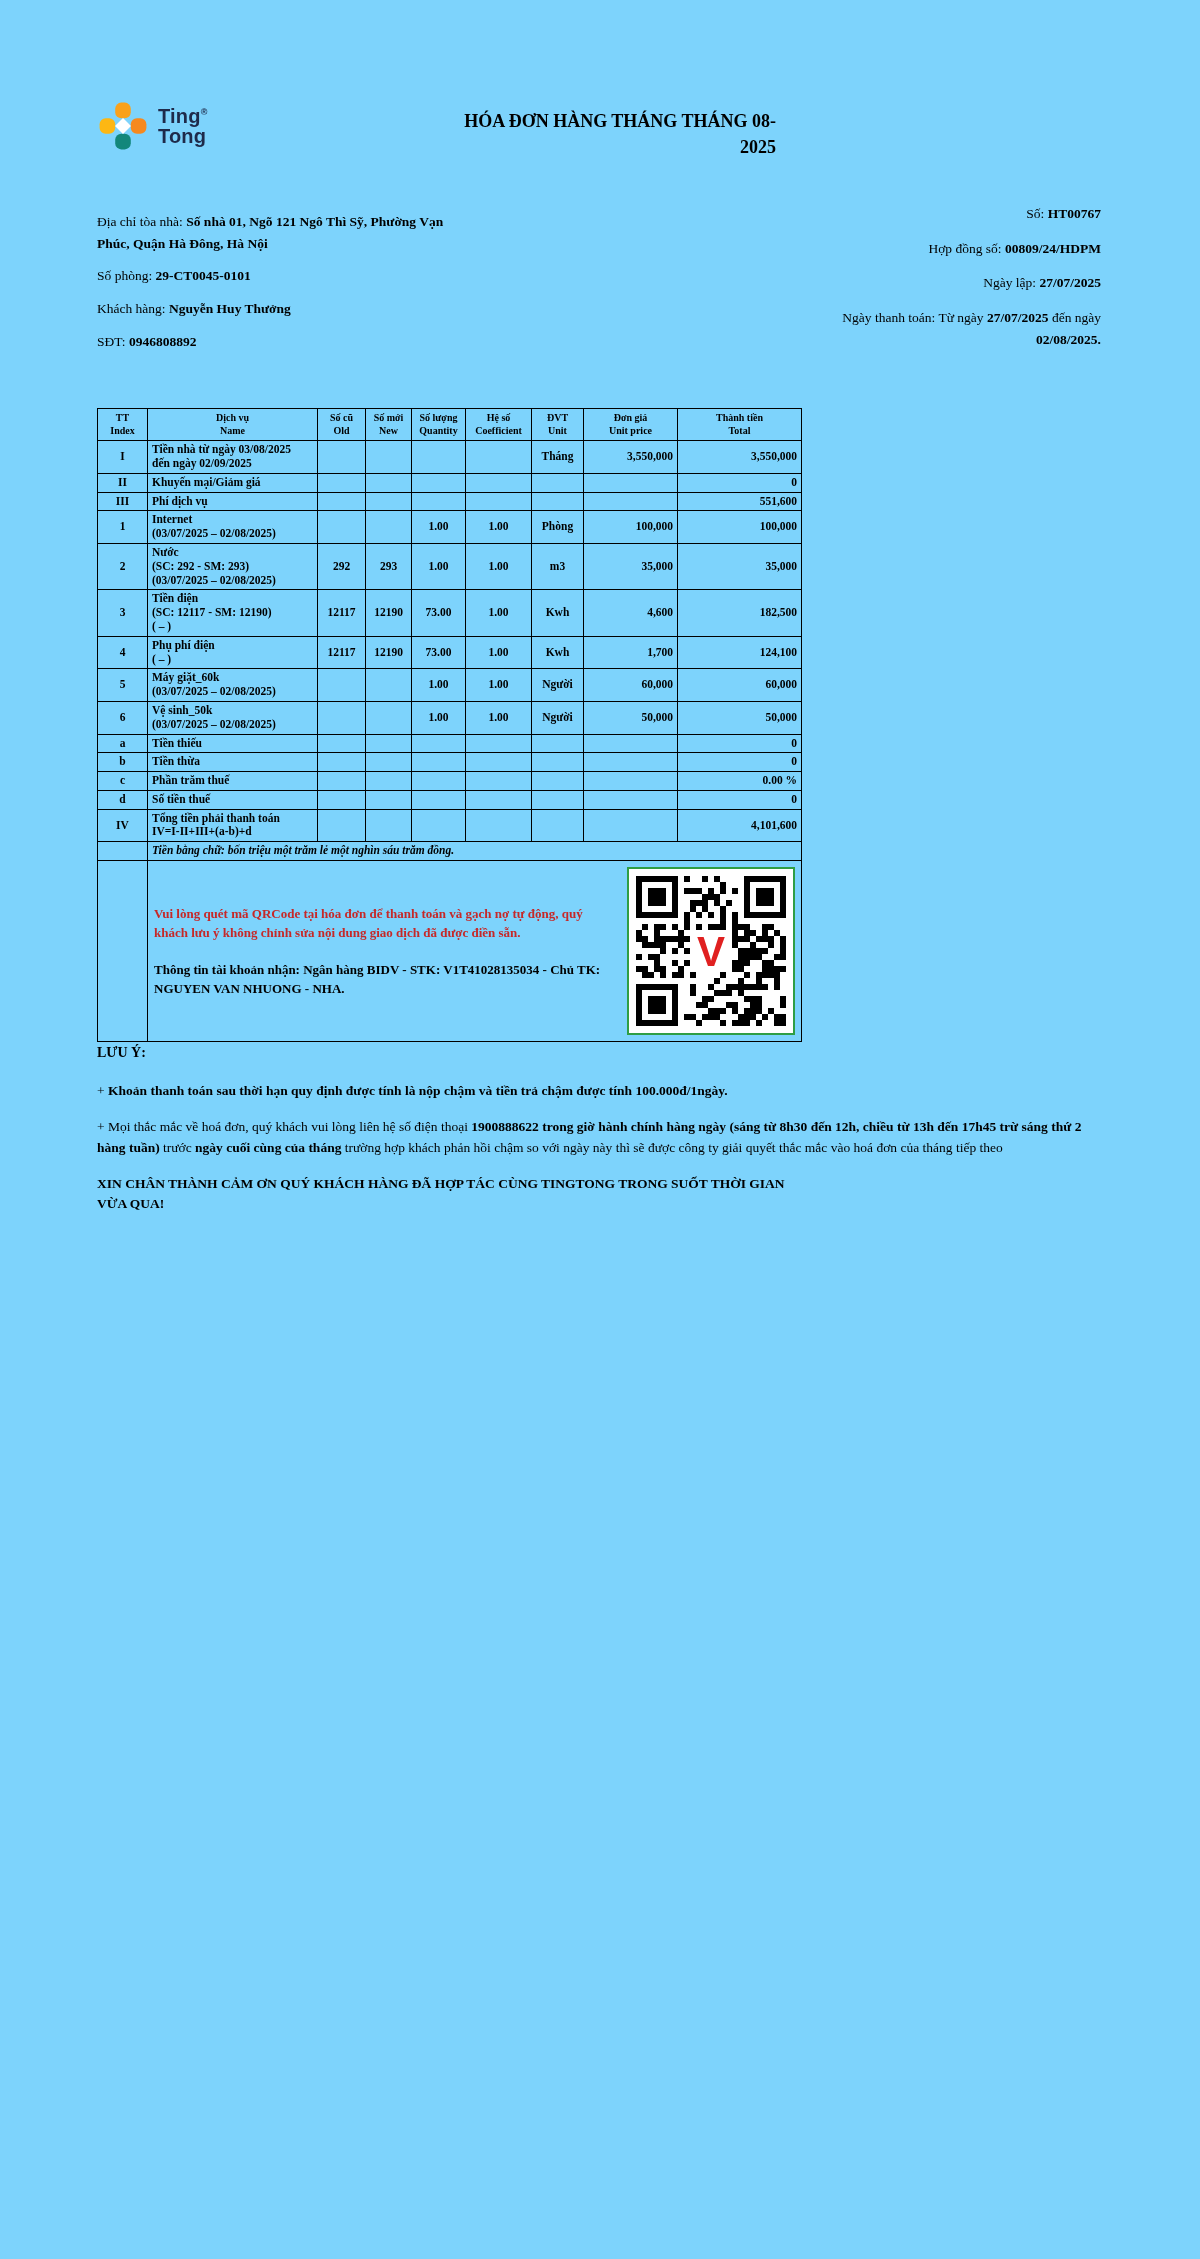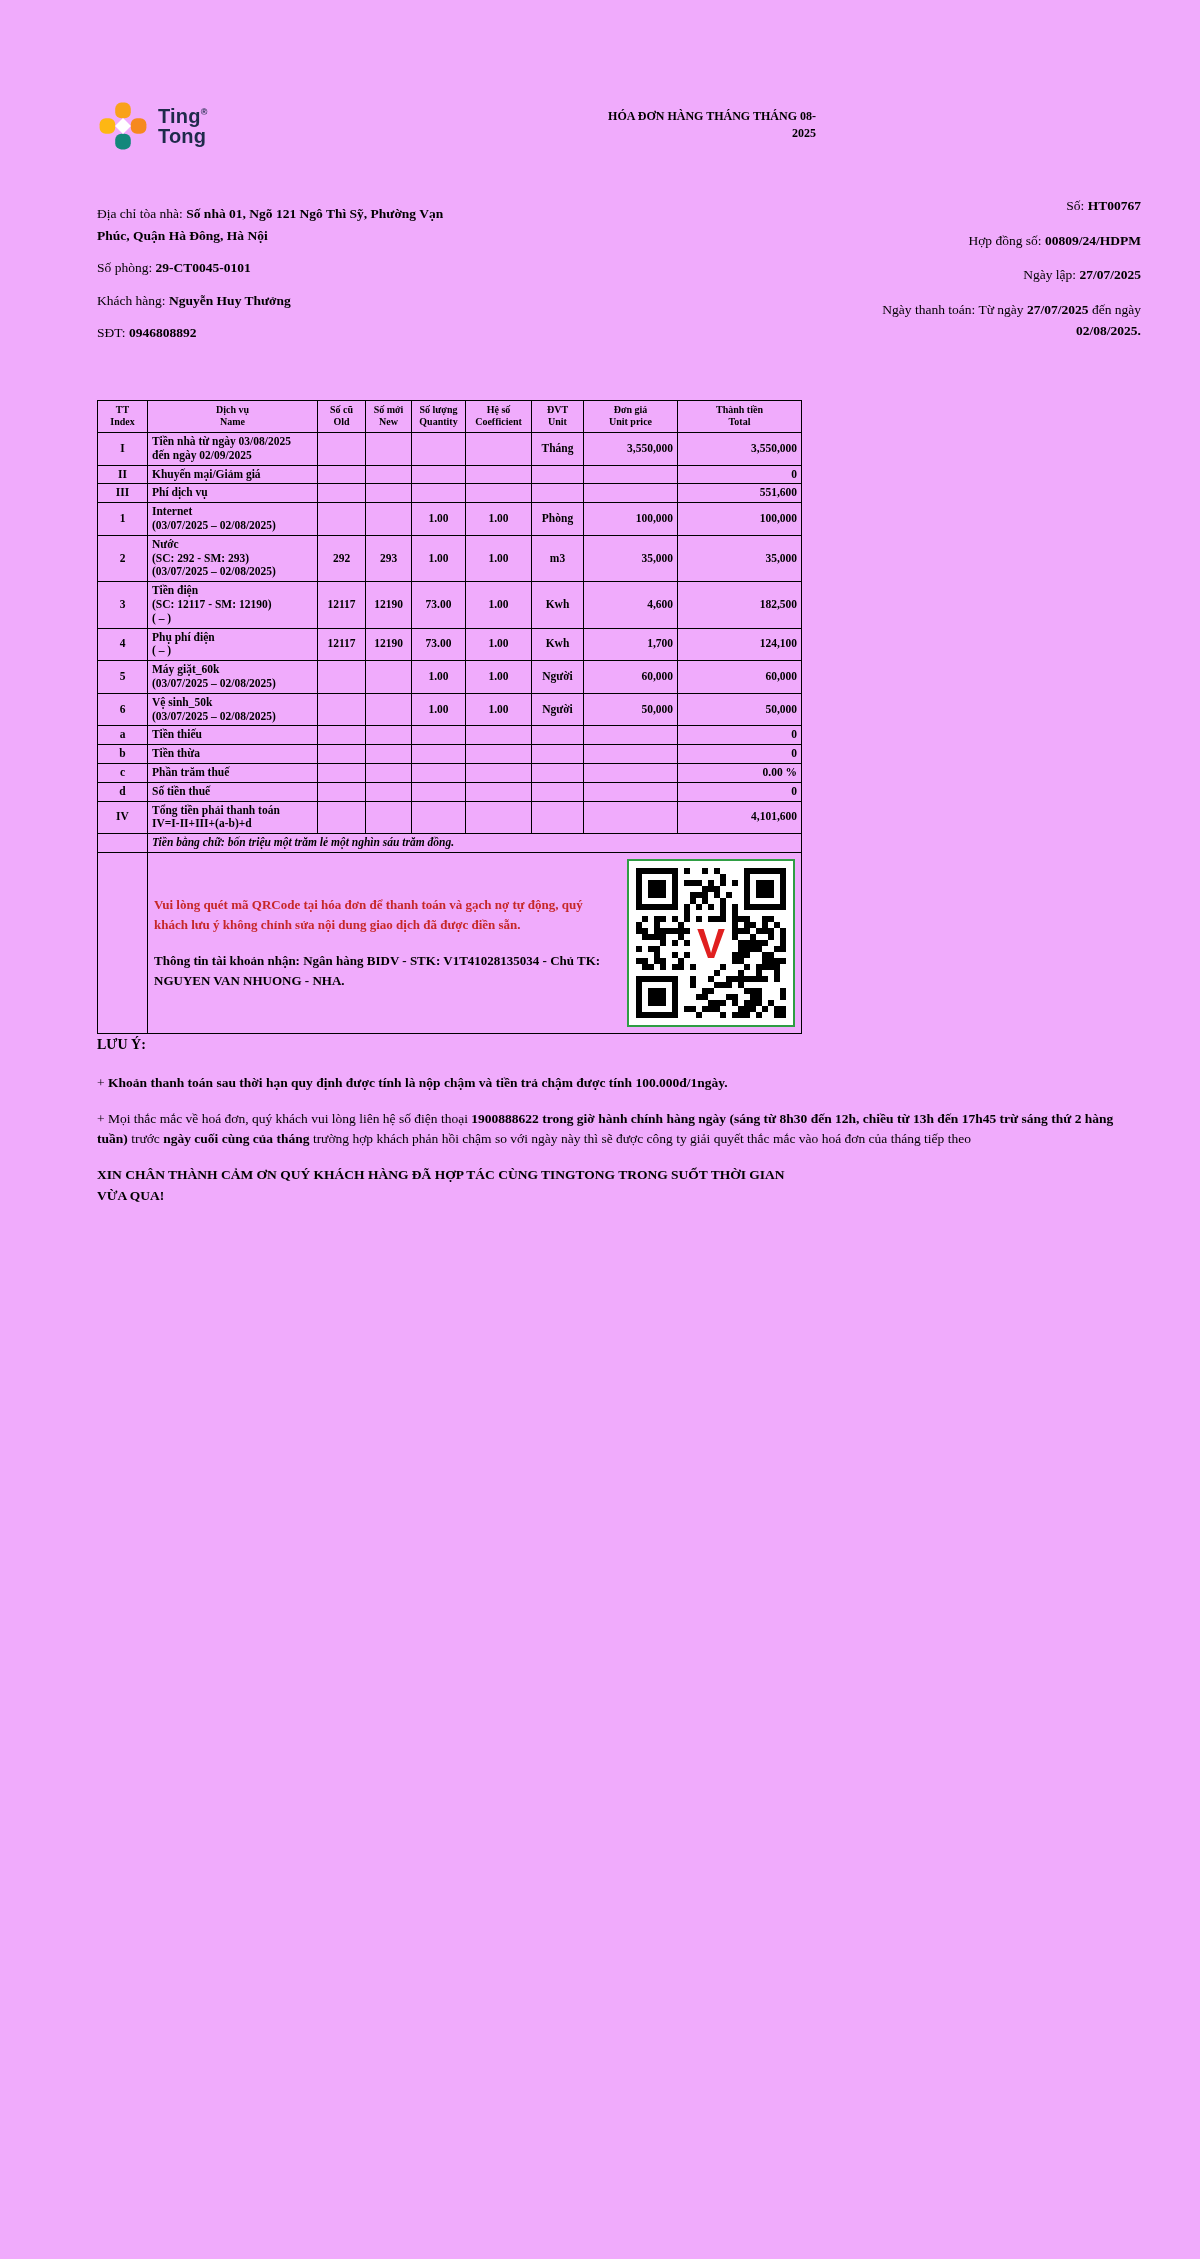--- a/index.html
+++ b/index.html
@@ -1,34 +1,34 @@
 <!DOCTYPE html>
 <html lang="vi" style="--accent-red: #C62828; --qr-frame-green: #2F9E44; --qr-logo-red: #E02020; --logo-orange: #F6891E; --logo-yellow: #FDB713; --logo-light-orange: #F9A11B; --logo-teal: #13877B; --logo-navy: #1E2A4A; --table-border: #000000;"><head>
 <meta charset="utf-8">
 <style>
   * { margin:0; padding:0; box-sizing:border-box; }
   html,body { background:#ffffff; }
   body {
     width:1200px; height:2259px; overflow:hidden;
     font-family:"Liberation Serif", serif; color:#000;
   }
-  .page { width:1200px; height:2259px; padding:100px 59px 0 97px; position:relative; background:#f0abfc; }
+  .page { width:1200px; height:2259px; padding:100px 99px 0 97px; position:relative; background:#7dd3fc; }
 
   
   .header { display:flex; align-items:flex-start; }
   .logo { display:flex; align-items:center; gap:9px; }
   .logo-icon { width:52px; height:52px; flex:0 0 auto; }
   .logo-text {
     font-family:"Liberation Sans", sans-serif; font-weight:bold;
     color:var(--logo-navy,#1E2A4A); font-size:20px; line-height:1.02; letter-spacing:.2px;
   }
   .logo-text .reg { font-size:9px; vertical-align:super; font-weight:bold; }
   .title {
     margin-left:auto; margin-right:325px; width:330px;
-    text-align:right; font-weight:bold; font-size:12px; line-height:1.45; padding-top:8px;
+    text-align:right; font-weight:bold; font-size:18px; line-height:1.45; padding-top:8px;
   }
 
   
   .info { display:flex; justify-content:space-between; margin-top:43px; font-size:13.5px;align-items:flex-end; }
   .info-left { width:382px; }
   .info-right { width:320px; text-align:right; }
   .info p { line-height:1.6; margin-bottom:11px; }
   .info-right p { margin-bottom:13px; }
   .info b { font-weight:bold; }
 

